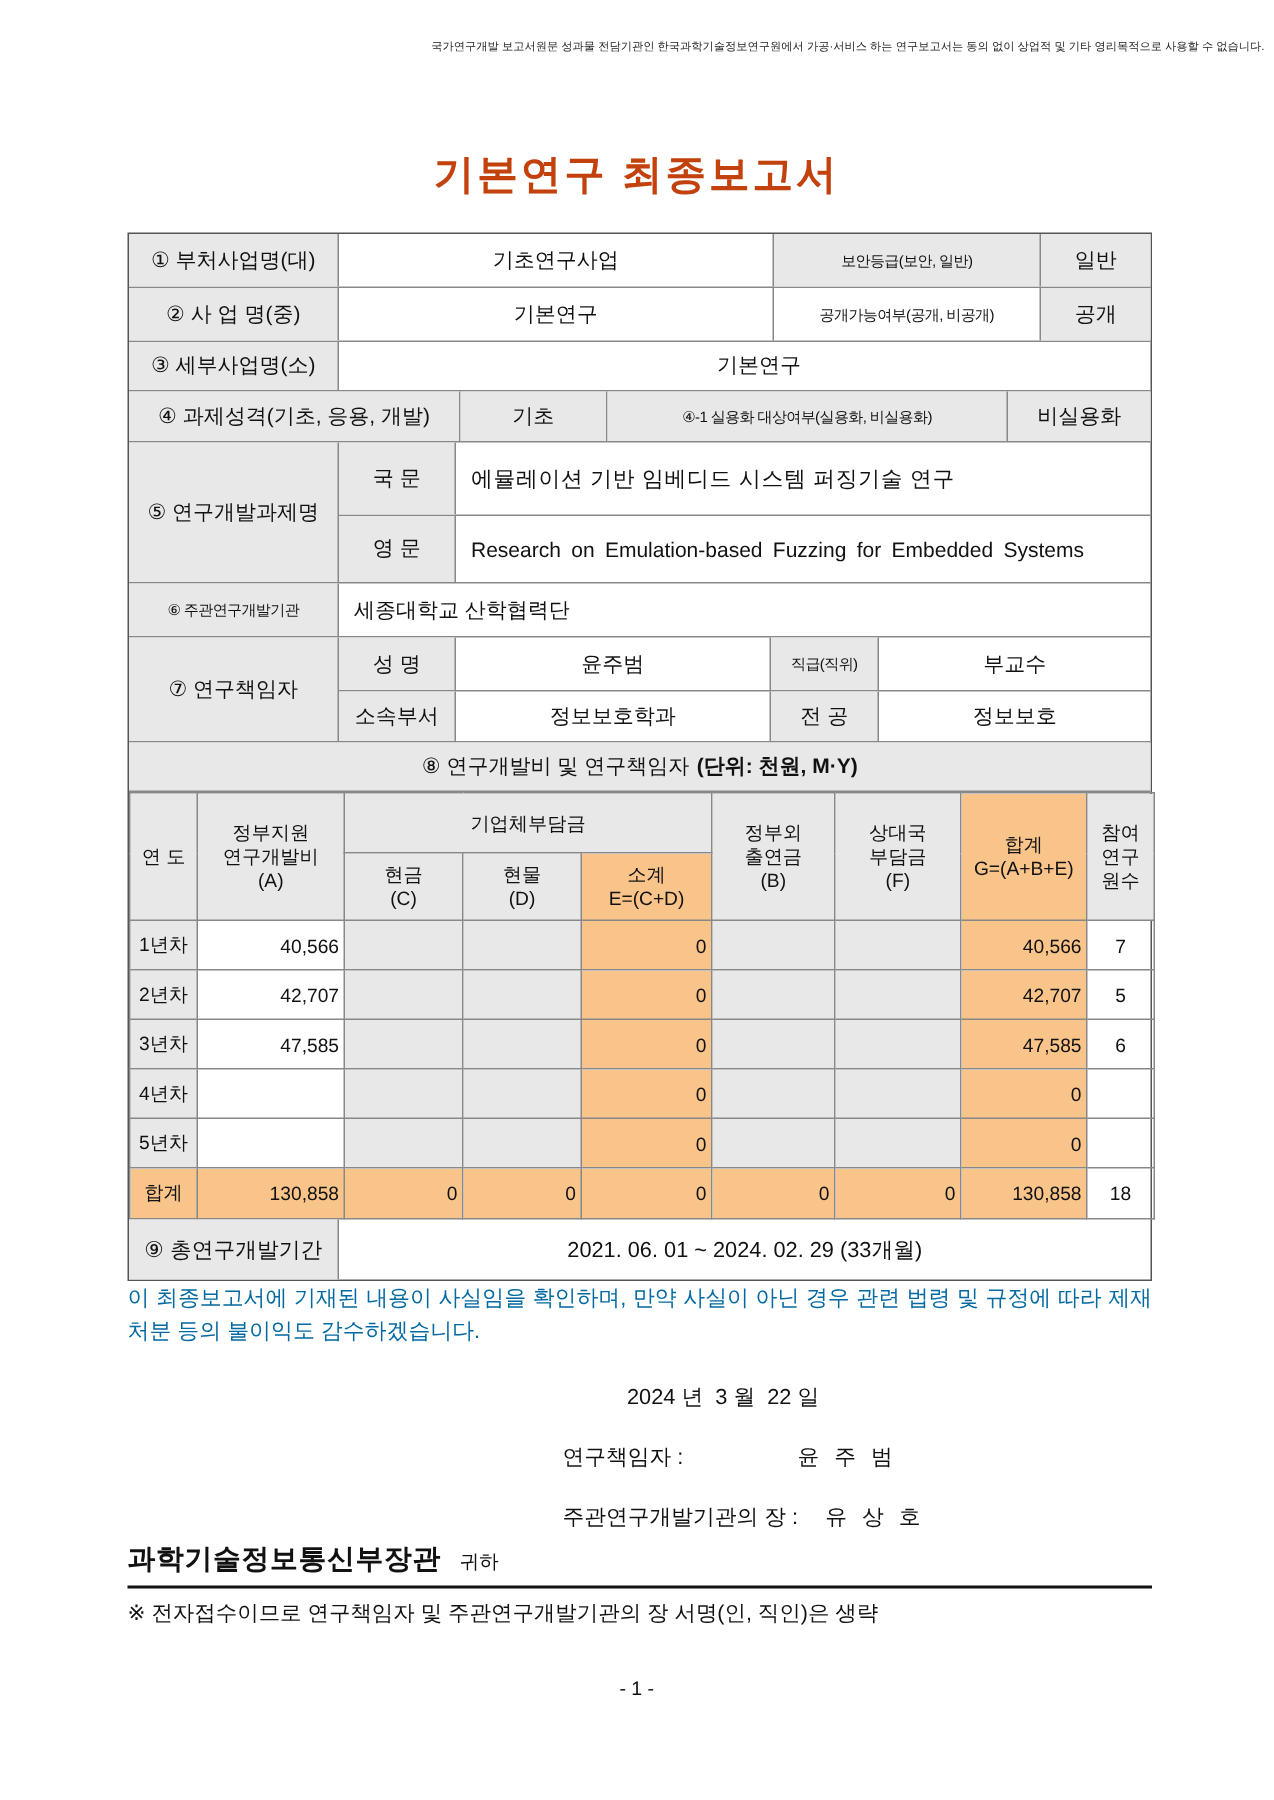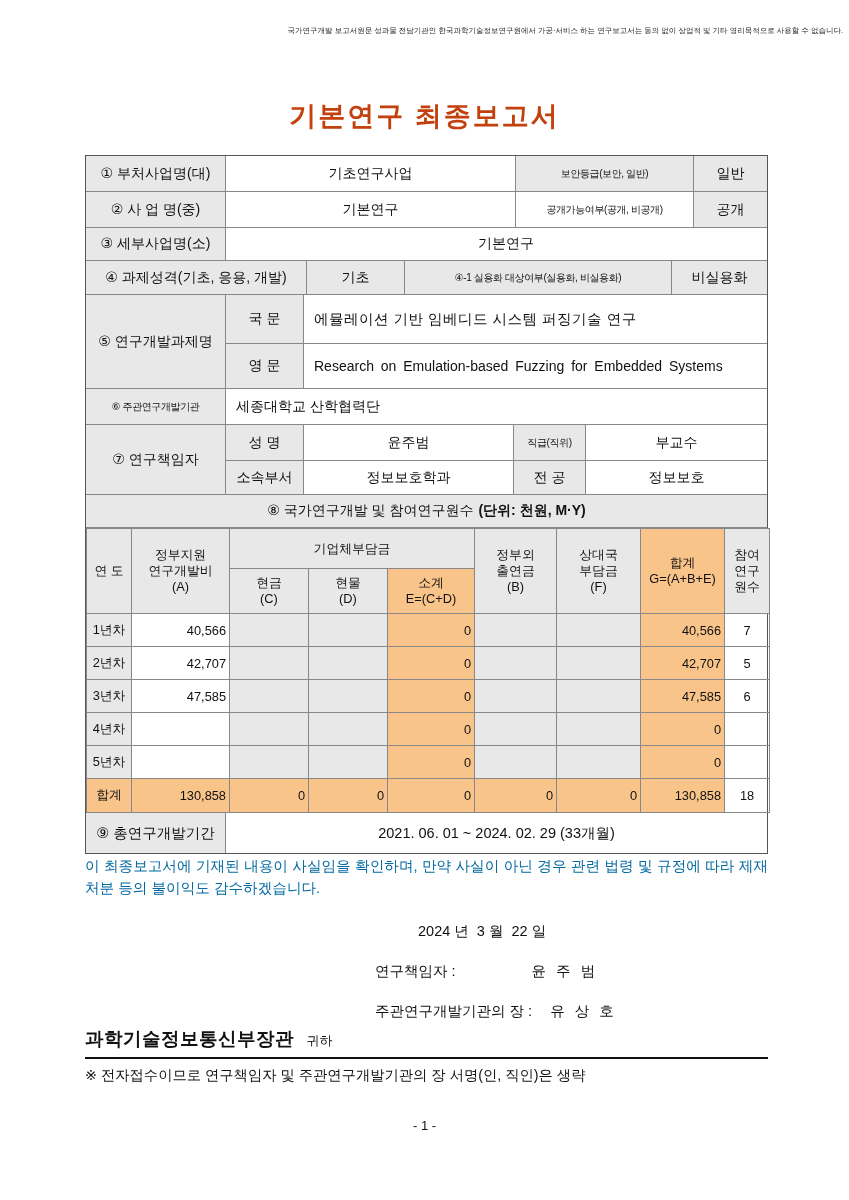--- a/index.html
+++ b/index.html
@@ -156,21 +156,21 @@
         <div class="subr h33">
           <div class="c gray w78">소속부서</div>
           <div class="c w210">정보보호학과</div>
           <div class="c gray w72">전 공</div>
           <div class="c flex1">정보보호</div>
         </div>
       </div>
     </div>
 
     <div class="section8">
-      <span>⑧ 국가연구개발 및 참여연구원수</span>
+      <span>⑧ 연구개발비 및 연구책임자</span>
       <span class="unit">(단위: 천원, M·Y)</span>
     </div>
 
     <table class="budget">
       <colgroup>
         <col style="width:45px">
           <col style="width:98px">
           <col style="width:79px">
         <col style="width:79px">
           <col style="width:87px">

